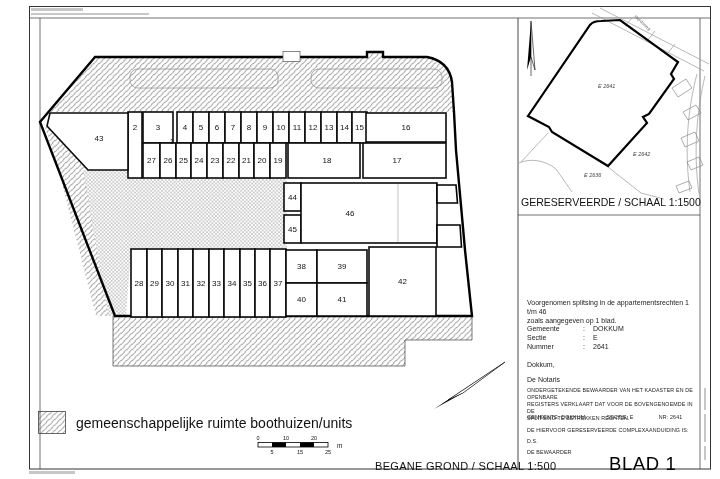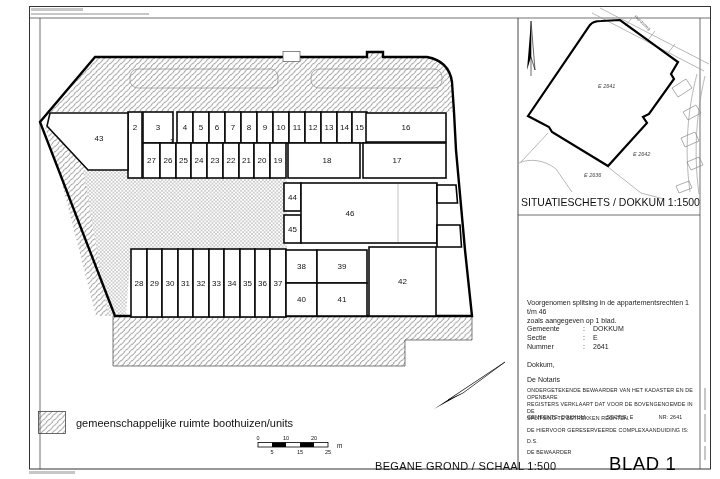--- a/index.html
+++ b/index.html
@@ -7,21 +7,21 @@
         font-family:"Liberation Sans","DejaVu Sans",sans-serif;color:#111;}
   svg text{font-family:"Liberation Sans","DejaVu Sans",sans-serif;}
   .unit-rect{fill:#fff;stroke:#0a0a0a;stroke-width:1.6;}
   .unit-num{font-size:8px;fill:#111;text-anchor:middle;}
   .tick{font-size:5.5px;fill:#111;text-anchor:middle;}
   .parcel-lbl{font-size:5.5px;font-style:italic;fill:#444;}
   .street{font-size:4.5px;fill:#666;}
   .abs{position:absolute;}
   .fineprint-bar{position:absolute;background:#a9a9a9;opacity:.65;}
   .legend-row{position:absolute;display:flex;align-items:center;gap:10px;}
-  .legend-label{font-size:11px;color:#111;}
+  .legend-label{font-size:14px;color:#111;}
   .plan-title{font-size:11px;letter-spacing:.3px;color:#111;}
   .situ-title{font-size:10.5px;color:#111;}
   .blad{font-size:18.5px;letter-spacing:.6px;color:#000;}
   .note-sm{font-size:7px;line-height:9px;color:#222;}
   .note-xs{font-size:5.3px;line-height:7px;letter-spacing:.15px;color:#222;}
   .fieldrow{display:flex;font-size:7px;line-height:9px;color:#222;}
   .fieldrow .fl{width:56px;}
   .fieldrow .fc{width:10px;}
 </style>
 </head>
@@ -223,21 +223,21 @@
   <div class="fineprint-bar" style="left:704px;top:446px;width:2px;height:14px;"></div>
 
   <div class="legend-row" style="left:38px;top:411px;">
     <svg width="28" height="23">
       <rect x="0.5" y="0.5" width="27" height="22" fill="url(#hatchDiag)" stroke="#444" stroke-width="0.8"></rect>
     </svg>
     <span class="legend-label">gemeenschappelijke ruimte boothuizen/units</span>
   </div>
 
   <div class="abs plan-title" style="left:375px;top:460px;">BEGANE GROND / SCHAAL 1:500</div>
-  <div class="abs situ-title" style="left:521px;top:196px;">SITUATIESCHETS / DOKKUM 1:1500</div>
+  <div class="abs situ-title" style="left:521px;top:196px;">GERESERVEERDE / SCHAAL 1:1500</div>
   <div class="abs blad" style="left:609px;top:453px;">BLAD 1 VAN 1</div>
 
   <div class="abs note-sm" style="left:527px;top:298px;width:170px;">
     <div>Voorgenomen splitsing in de appartementsrechten 1 t/m 46</div>
     <div>zoals aangegeven op 1 blad.</div>
   </div>
 
   <div class="abs" style="left:527px;top:324px;">
     <div class="fieldrow">
       <span class="fl">Gemeente</span>

